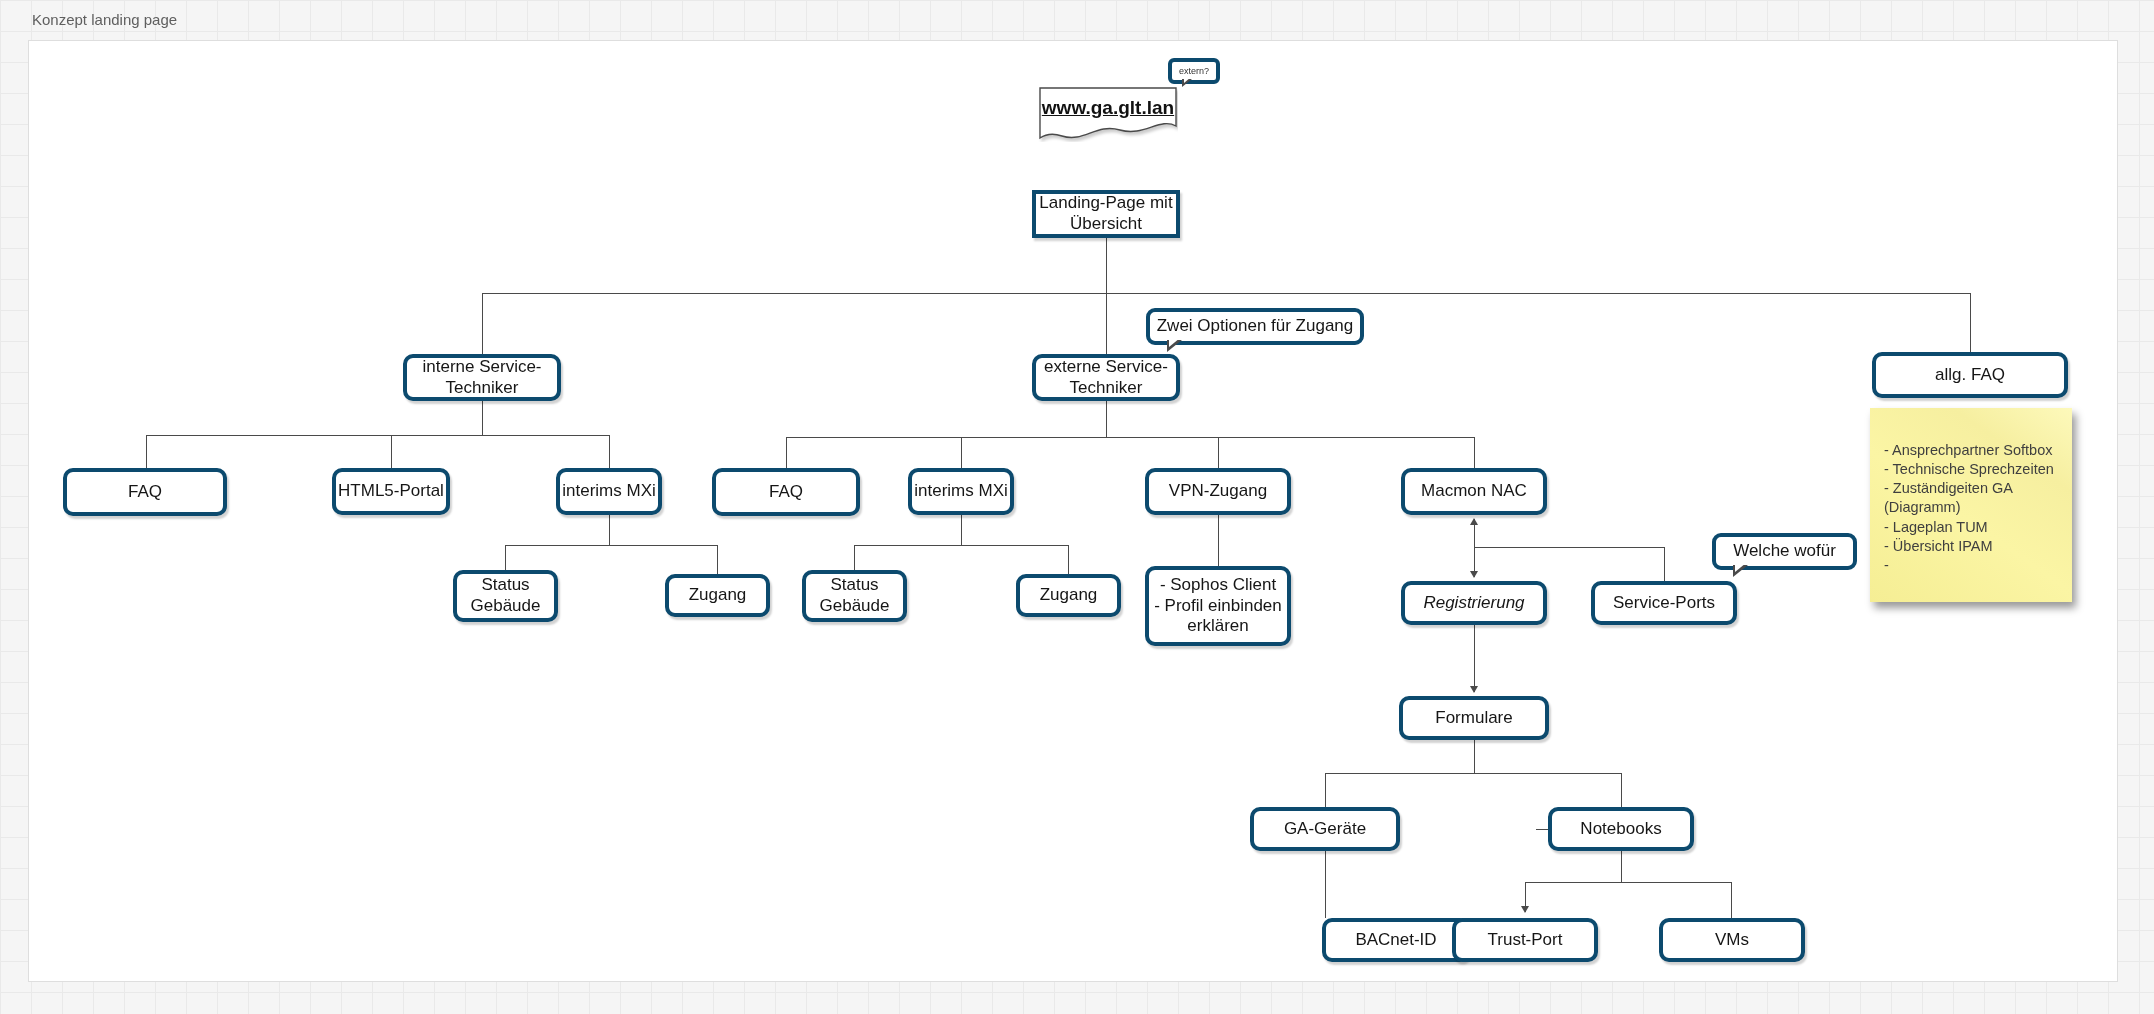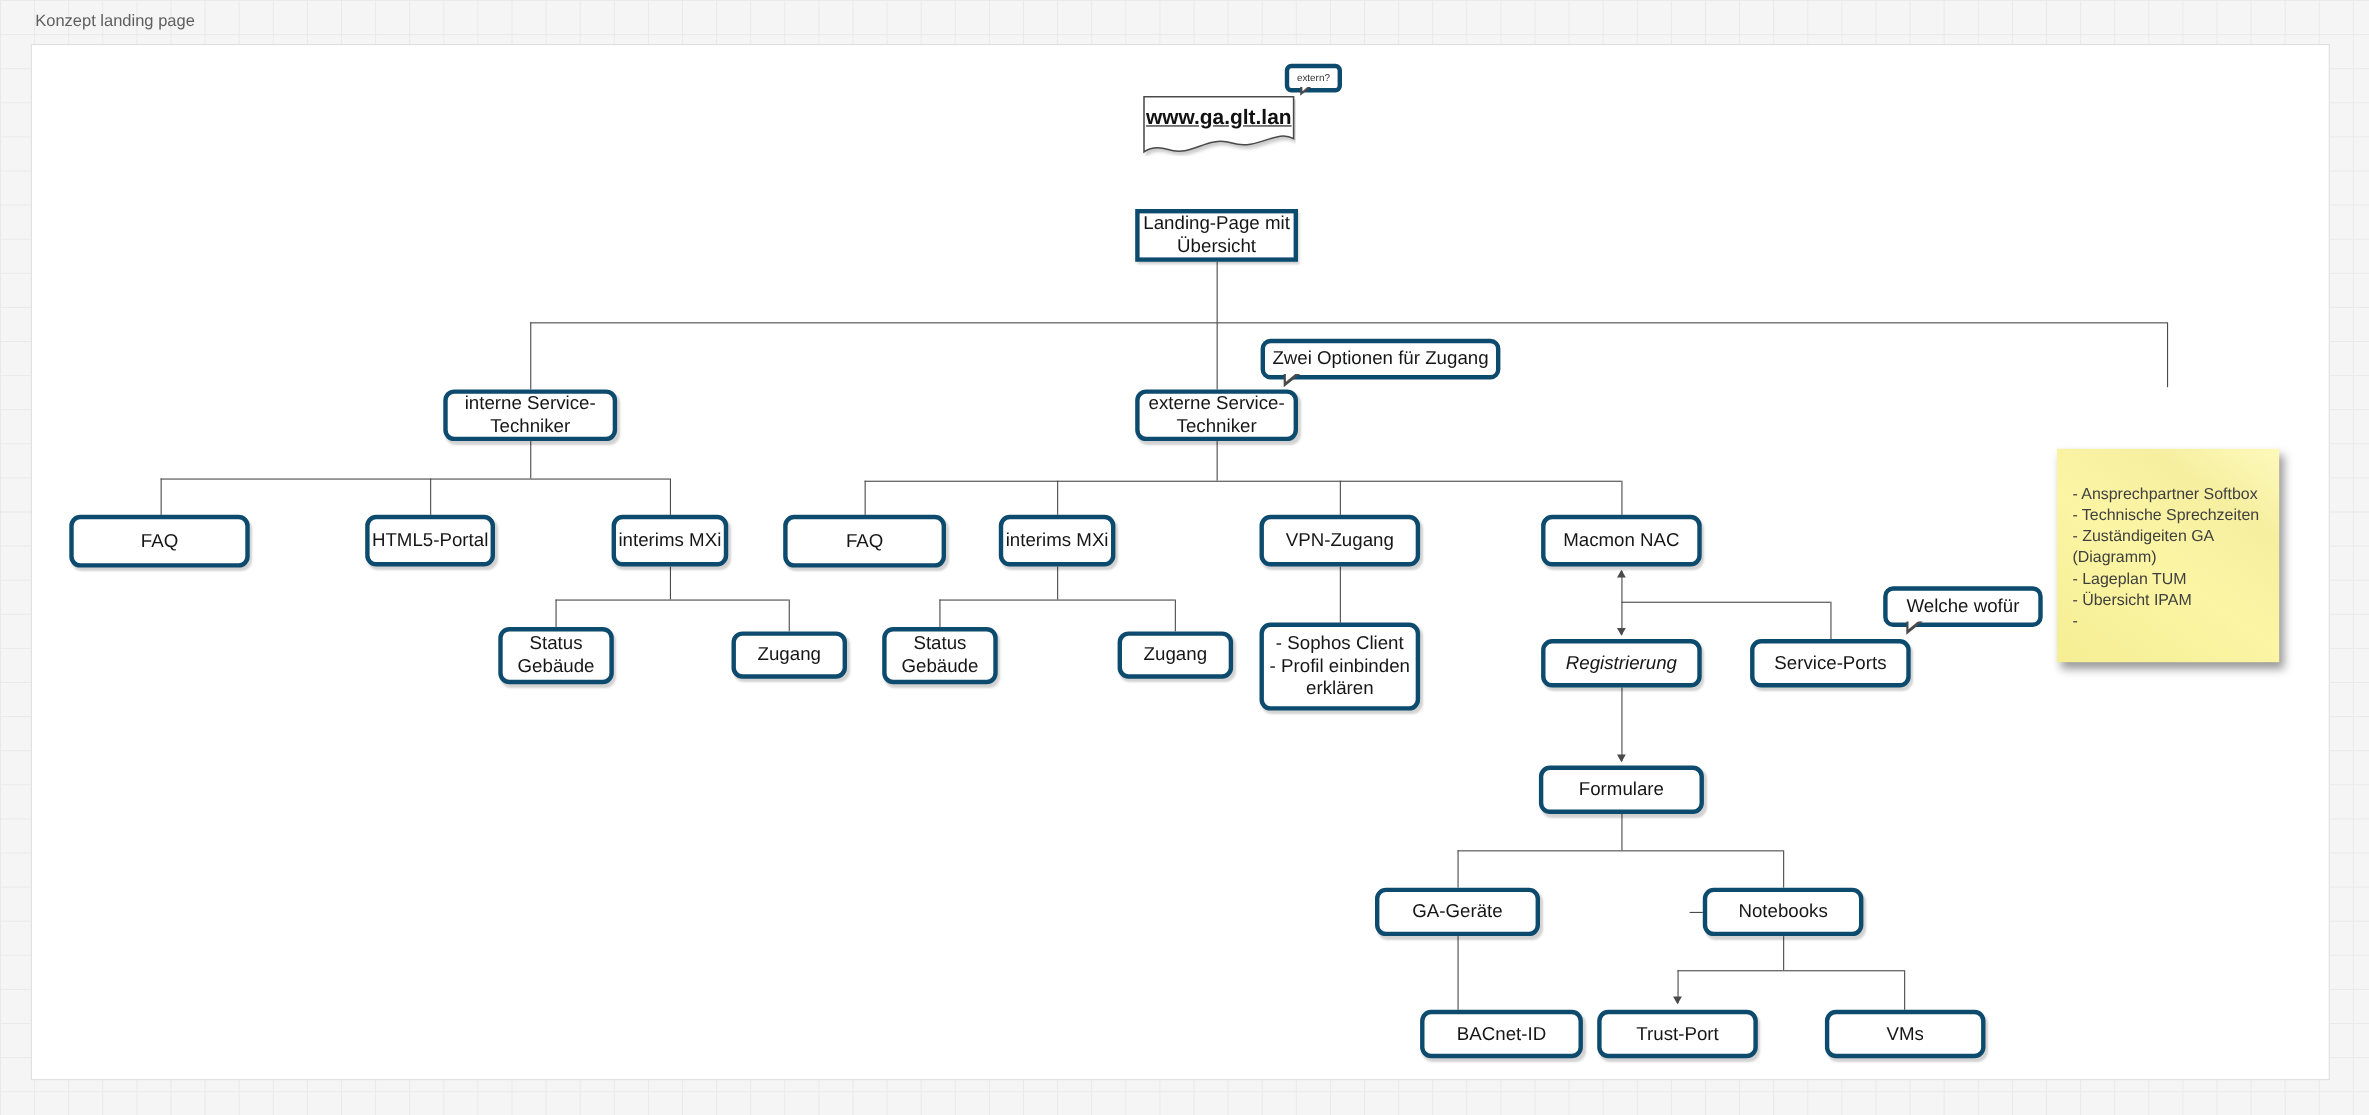--- a/index.html
+++ b/index.html
@@ -126,20 +126,21 @@
     <div class="edge" style="left: 1731px; top: 882px; width: 1px; height: 36px;"></div>
     <div class="edge" style="left: 1536px; top: 829px; width: 12px; height: 1px;"></div>
     <div class="node callout-small" style="left: 1168px; top: 58px; width: 52px; height: 26px;">extern?</div>
     <div class="node rect" style="left: 1032px; top: 190px; width: 148px; height: 48px;">Landing-Page mit
 Übersicht</div>
     <div class="node callout" style="left: 1146px; top: 308px; width: 218px; height: 37px;">Zwei Optionen für Zugang</div>
     <div class="node" style="left: 403px; top: 354px; width: 158px; height: 47px;">interne Service-
 Techniker</div>
     <div class="node" style="left: 1032px; top: 354px; width: 148px; height: 47px;">externe Service-
 Techniker</div>
+    <div class="node" style="left: 1872px; top: 352px; width: 196px; height: 46px;">allg. FAQ</div>
     <div class="node" style="left: 63px; top: 468px; width: 164px; height: 48px;">FAQ</div>
     <div class="node" style="left: 332px; top: 468px; width: 118px; height: 47px;">HTML5-Portal</div>
     <div class="node" style="left: 556px; top: 468px; width: 106px; height: 47px;">interims MXi</div>
     <div class="node" style="left: 712px; top: 468px; width: 148px; height: 48px;">FAQ</div>
     <div class="node" style="left: 908px; top: 468px; width: 106px; height: 47px;">interims MXi</div>
     <div class="node" style="left: 1145px; top: 468px; width: 146px; height: 47px;">VPN-Zugang</div>
     <div class="node" style="left: 1401px; top: 468px; width: 146px; height: 47px;">Macmon NAC</div>
     <div class="node callout" style="left: 1712px; top: 533px; width: 145px; height: 37px;">Welche wofür</div>
     <div class="node" style="left: 453px; top: 570px; width: 105px; height: 52px;">Status
 Gebäude</div>
@@ -148,16 +149,16 @@
 Gebäude</div>
     <div class="node" style="left: 1016px; top: 574px; width: 105px; height: 43px;">Zugang</div>
     <div class="node" style="left: 1145px; top: 566px; width: 146px; height: 80px;">- Sophos Client
 - Profil einbinden
 erklären</div>
     <div class="node" style="left: 1401px; top: 581px; width: 146px; height: 44px; font-style: italic;">Registrierung</div>
     <div class="node" style="left: 1591px; top: 581px; width: 146px; height: 44px;">Service-Ports</div>
     <div class="node" style="left: 1399px; top: 696px; width: 150px; height: 44px;">Formulare</div>
     <div class="node" style="left: 1250px; top: 807px; width: 150px; height: 44px;">GA-Geräte</div>
     <div class="node" style="left: 1548px; top: 807px; width: 146px; height: 44px;">Notebooks</div>
-    <div class="node" style="left: 1291px; top: 918px; width: 148px; height: 44px;">BACnet-ID</div>
+    <div class="node" style="left: 1322px; top: 918px; width: 148px; height: 44px;">BACnet-ID</div>
     <div class="node" style="left: 1452px; top: 918px; width: 146px; height: 44px;">Trust-Port</div>
     <div class="node" style="left: 1659px; top: 918px; width: 146px; height: 44px;">VMs</div>
   </div>
 
 </body></html>

